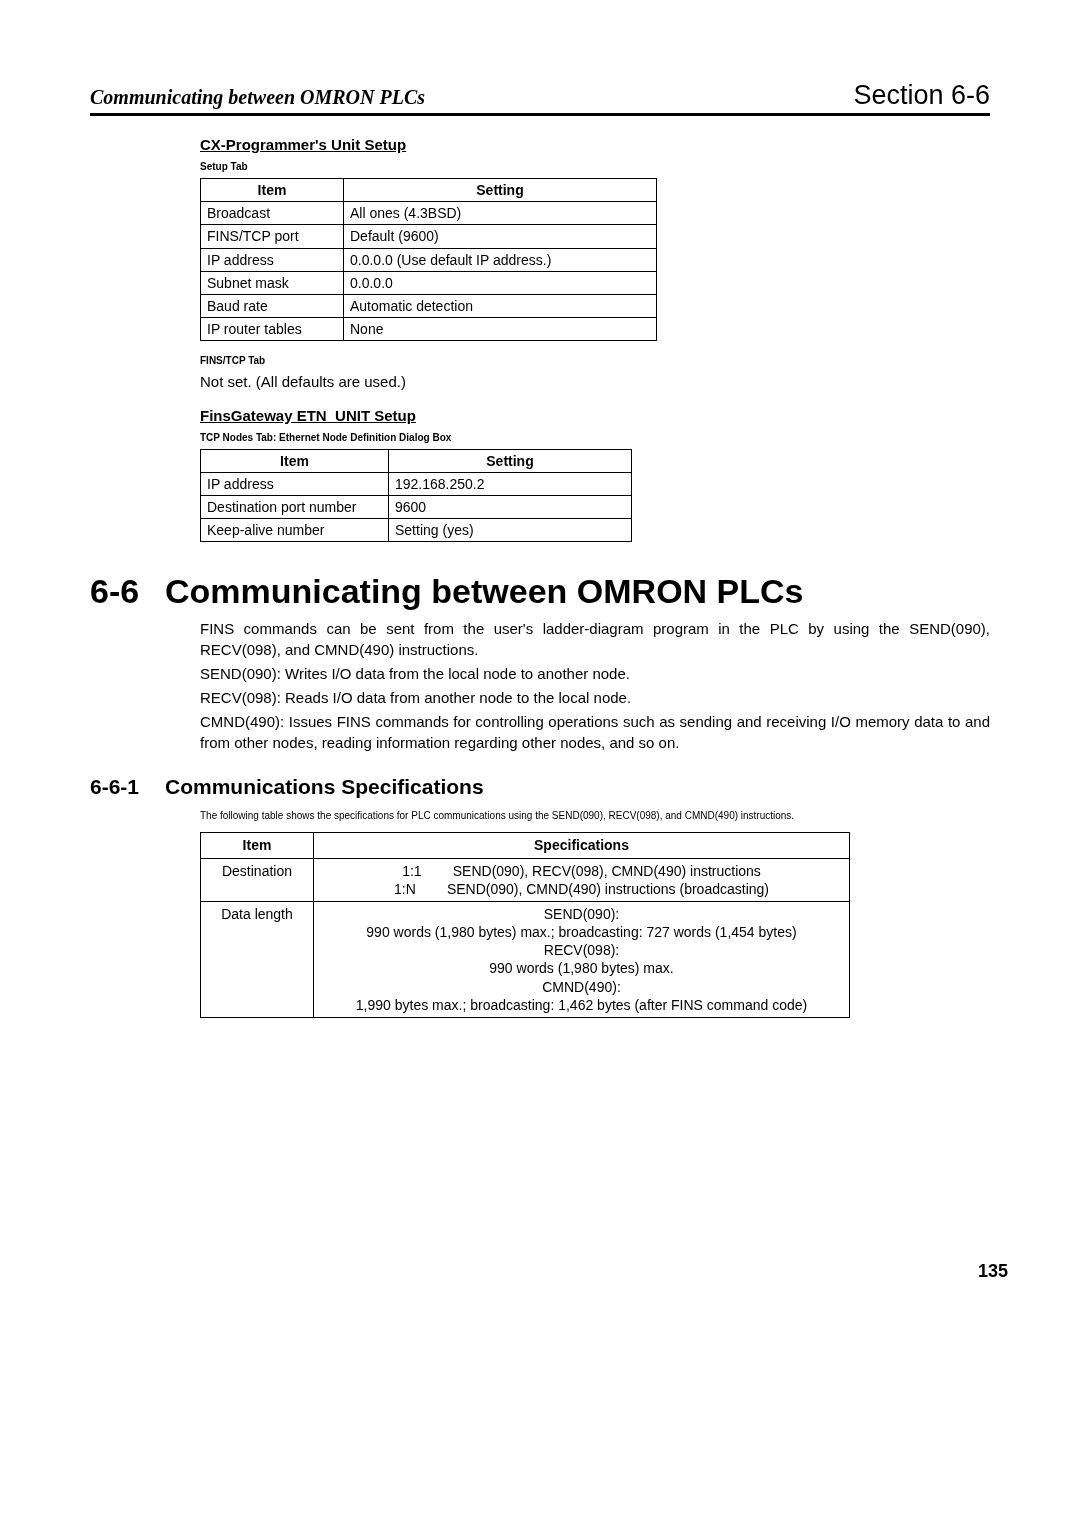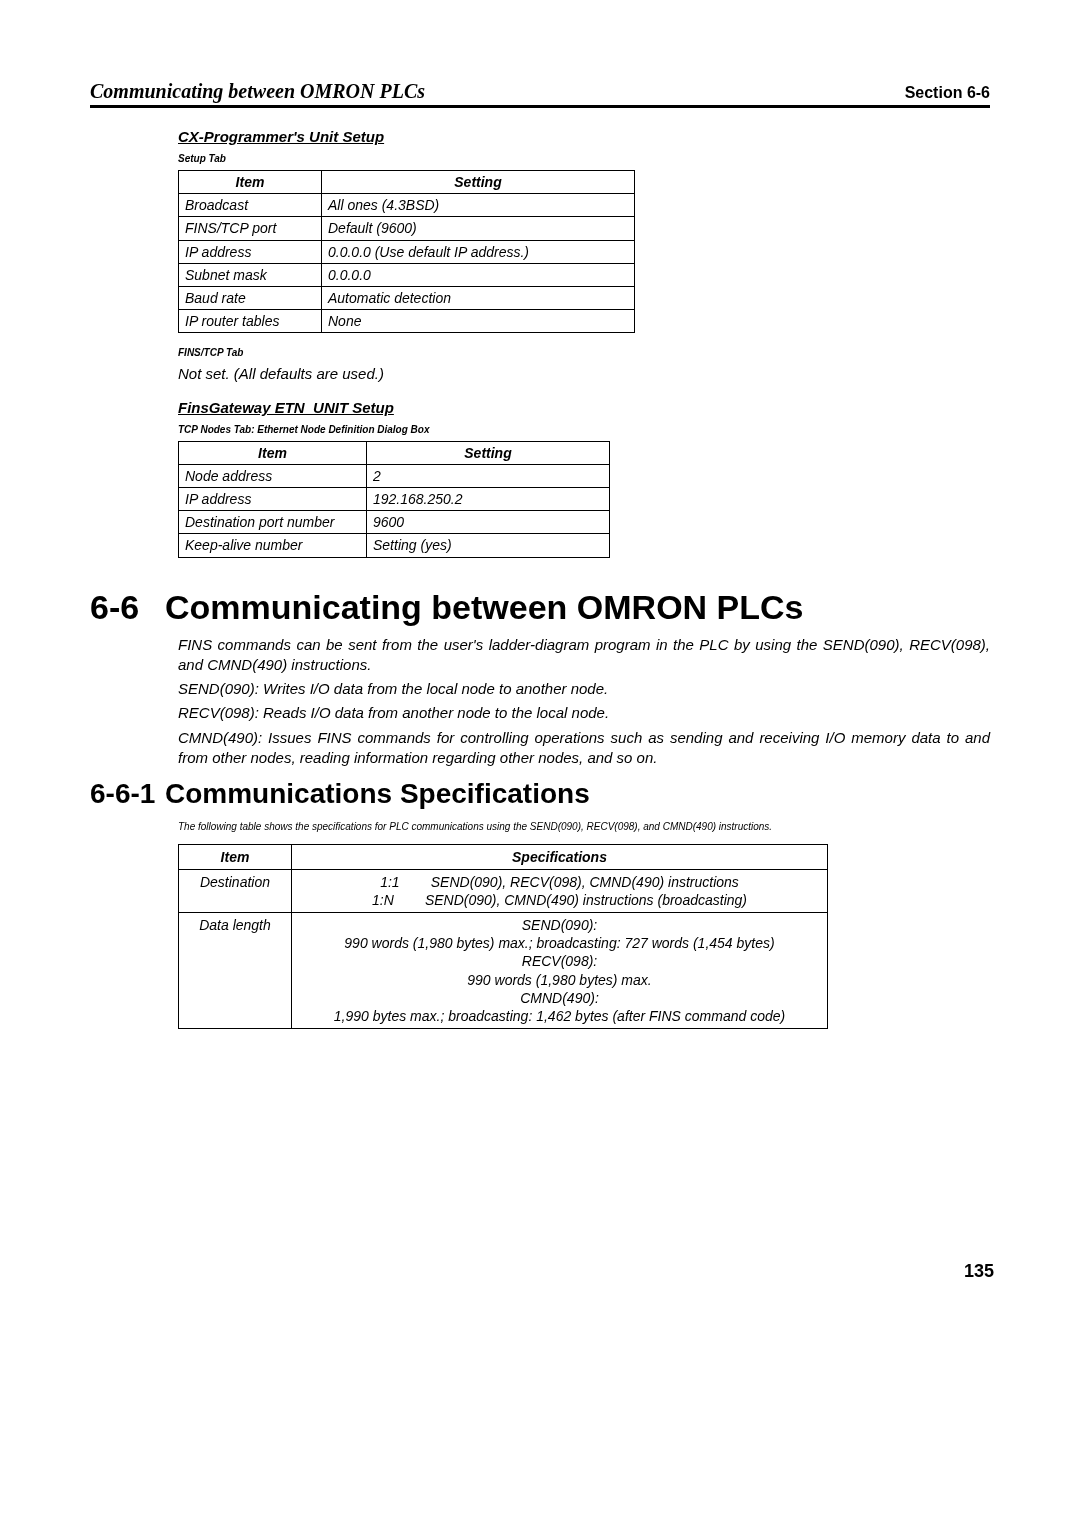--- a/index.html
+++ b/index.html
@@ -26,27 +26,26 @@
     padding-bottom: 2px;
     margin-bottom: 20px;
   }
   .header-left {
     font-style: italic;
     font-weight: bold;
     font-size: 20px;
     font-family: "Times New Roman", serif;
   }
   .header-right {
-    font-weight: bold;
-    font-size: 16px;
+    font-weight: normal;
+    font-size: 27px;
     margin-left: 12px;
   }
   .indent-block {
-    margin-left: 88px;
-    font-style: italic;
+    margin-left: 110px;
   }
   .heading-sub-u {
     font-weight: bold;
     text-decoration: underline;
     font-size: 15px;
     margin-top: 8px;
     margin-bottom: 8px;
   }
   .heading-sub {
     font-weight: bold;
@@ -84,22 +83,22 @@
     font-size: 34px;
     margin-top: 30px;
     margin-bottom: 8px;
   }
   .section-num {
     display: inline-block;
     width: 75px;
   }
   .subsection-title {
     font-weight: bold;
-    font-size: 28px;
-    margin-top: 10px;
+    font-size: 21px;
+    margin-top: 22px;
     margin-bottom: 10px;
   }
   .sub-num {
     display: inline-block;
     width: 75px;
   }
   .spec-intro {
     font-size: 10px;
     line-height: 1.35;
     text-align: justify;
@@ -119,21 +118,21 @@
   }
   table.spec-table th {
     font-weight: bold;
     text-align: center;
   }
   .sc1 { width: 100px; }
   .dest-row { white-space: pre; font-family: Arial, Helvetica, sans-serif; }
   .page-num {
     position: absolute;
     bottom: 50px;
-    right: 86px;
+    right: 72px;
     font-weight: bold;
     font-size: 18px;
   }
 </style>
 </head>
 <body>
 
 <div class="page">
   <div class="header-line">
     <div class="header-left">Communicating between OMRON PLCs</div>
@@ -182,24 +181,20 @@
 
     <div class="heading-sub-u">FinsGateway ETN_UNIT Setup</div>
     <div class="heading-sub">TCP Nodes Tab: Ethernet Node Definition Dialog Box</div>
 
     <table class="setup-table">
       <tbody>
           <tr>
         <th class="t2-col1">Item</th>
         <th class="t2-col2">Setting</th>
       </tr>
-      <tr>
-            <td>Node address</td>
-            <td>2</td>
-          </tr>
       <tr>
             <td>IP address</td>
             <td>192.168.250.2</td>
           </tr>
       <tr>
             <td>Destination port number</td>
             <td>9600</td>
           </tr>
       <tr>
             <td>Keep-alive number</td>

